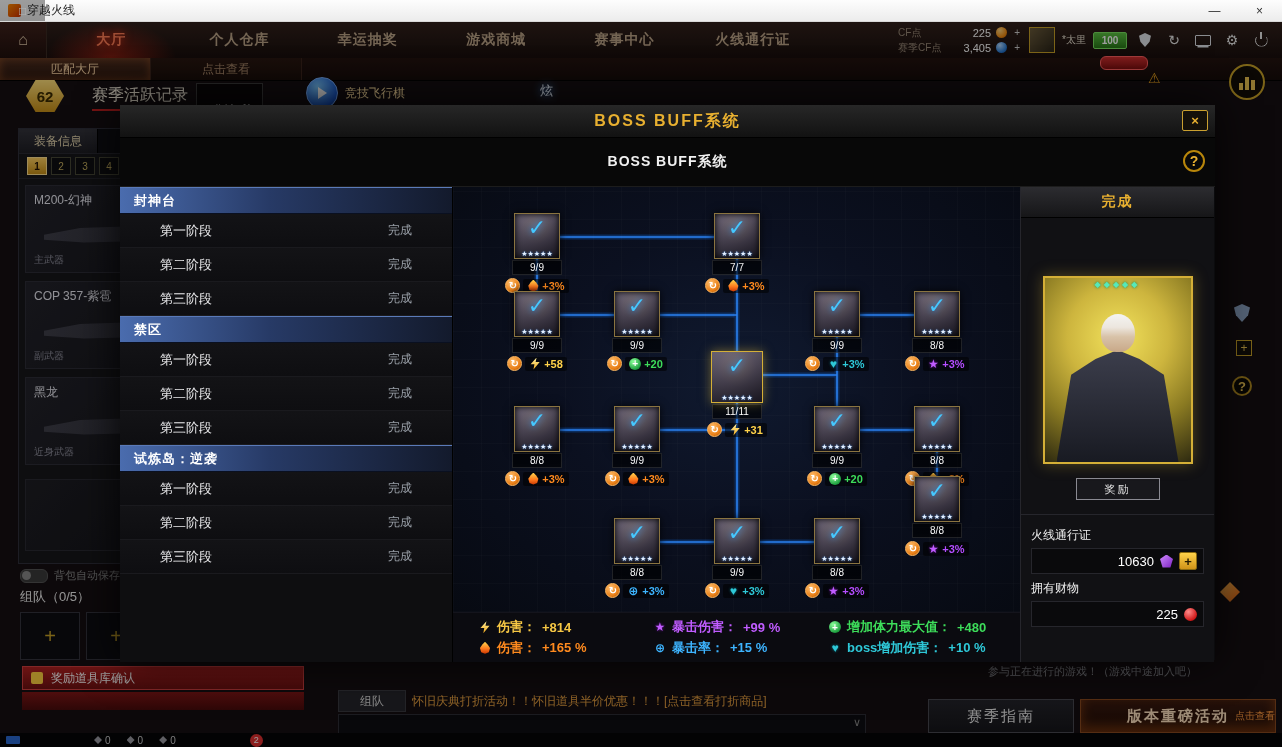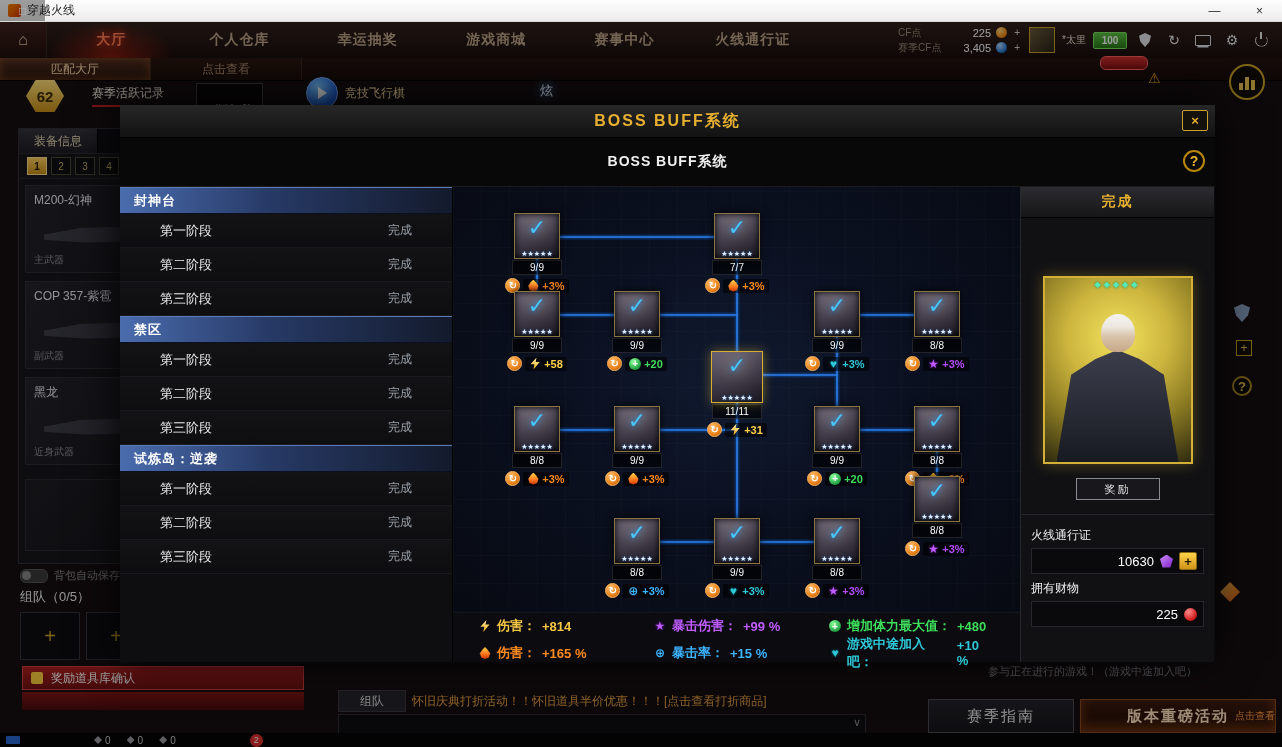--- a/index.html
+++ b/index.html
@@ -57,21 +57,21 @@
   .subnav{position:absolute;top:36px;left:0;right:0;height:22px;background:linear-gradient(#241410,#160c0a);
           display:flex;border-bottom:1px solid #000;}
   .subtab{width:150px;display:flex;align-items:center;justify-content:center;font-size:12px;color:#a8876a;
           border-right:1px solid #3a241c;background:linear-gradient(#2a1812,#1a0e0a);}
   .subtab.ic-active{color:#ffd9a8;background:linear-gradient(#4a2c1e,#2a160e);box-shadow:inset 0 0 8px rgba(255,140,60,.3);}
 
   
   .lvl-badge{position:absolute;left:26px;top:58px;width:38px;height:32px;background:linear-gradient(#ffdf7a,#c89018);
              clip-path:polygon(25% 0,75% 0,100% 50%,75% 100%,25% 100%,0 50%);display:flex;align-items:center;
              justify-content:center;font-weight:bold;font-size:15px;color:#3a2a00;}
-  .season-rec{position:absolute;left:92px;top:63px;font-size:12px;color:#f0e8d8;}
+  .season-rec{position:absolute;left:92px;top:63px;font-size:16px;color:#f0e8d8;}
   .season-rec::after{content:"";display:block;height:2px;background:#c02020;margin-top:3px;}
   .season-time{position:absolute;left:196px;top:61px;height:18px;padding:16px 10px;background:rgba(0,0,0,.5);
                border:1px solid #3a3a3a;color:#e8e8e8;font-size:11px;display:flex;align-items:center;}
   .flight{position:absolute;left:306px;top:55px;display:flex;align-items:center;gap:7px;}
   .flight-ico{width:30px;height:30px;border-radius:50%;background:radial-gradient(circle at 35% 30%,#7ac8ff,#1a5ad0 70%,#0a2a70);
               border:1px solid #7ab0ff;position:relative;}
   .flight-ico::after{content:"";position:absolute;left:11px;top:9px;border-left:9px solid #fff;
               border-top:6px solid transparent;border-bottom:6px solid transparent;}
   .flight-label{color:#ffe0a0;font-size:12px;}
   .char-name{position:absolute;left:540px;top:60px;color:#eaf4ff;font-size:13px;text-shadow:0 0 8px #4a9aff;}
@@ -810,21 +810,21 @@
               </div>
 
               <div class="stat" style="color: rgb(61, 220, 90);">
                 <span class="g ic-hp"></span>
                 <span>增加体力最大值：</span>
                 <span>+480</span>
               </div>
 
               <div class="stat" style="color: rgb(46, 200, 216);">
                 <span class="g ic-heart"></span>
-                <span>游戏中途加入吧：</span>
+                <span>boss增加伤害：</span>
                 <span>+10 %</span>
               </div>
             </div>
         </div>
 
         <div class="rp">
           <div class="rp-head">
             <span>完成</span>
           </div>
           <div class="card">

